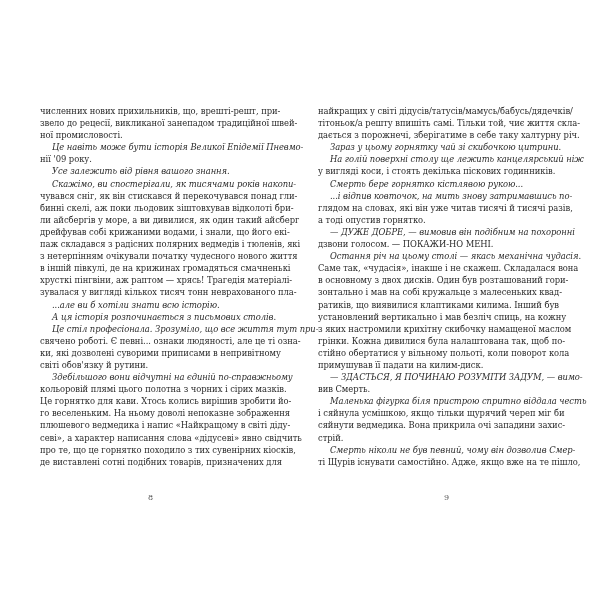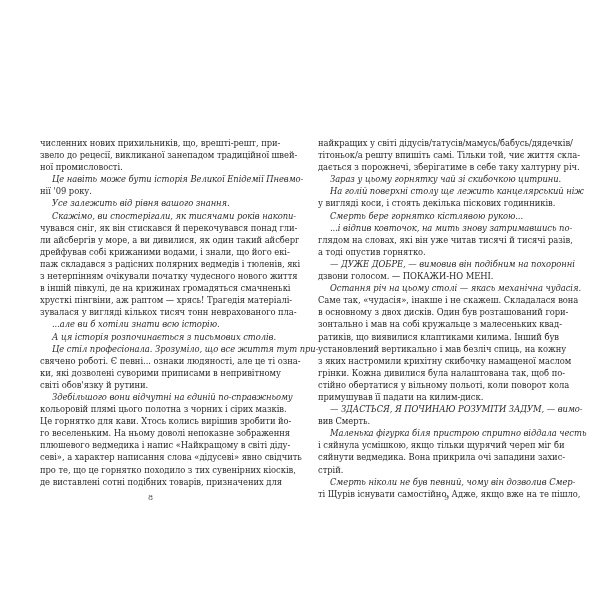--- a/index.html
+++ b/index.html
@@ -1,18 +1,18 @@
 <!DOCTYPE html>
 <html><head>
 <meta charset="utf-8">
 <style>
   html, body { margin: 0; padding: 0; background: #ffffff; }
   body { width: 600px; height: 600px; position: relative; overflow: hidden;
          font-family: "DejaVu Serif", "Liberation Serif", serif; color: #2a2a2a; }
-  .page { position: absolute; top: 105px; width: 230px; margin-top: 32px; }
+  .page { position: absolute; top: 105px; width: 230px; }
   .page.left { left: 40px; }
   .page.right { left: 318px; }
   .line { font-size: 8.4px; line-height: 12.1px; text-align: justify; text-align-last: justify;
           white-space: nowrap; letter-spacing: -0.05px; height: 12.1px; }
   .line.last { text-align-last: left; }
   .line.indent { text-indent: 12px; font-style: italic; }
   .folio { position: absolute; font-size: 8px; color: #555; top: 493px; }
   .folio.left { left: 148px; }
   .folio.right { left: 444px; }
 </style>
@@ -21,20 +21,21 @@
 
 <div class="page left" id="leftPage">
     <div class="line ">численних нових прихильників, що, врешті-решт, при-</div>
     <div class="line ">звело до рецесії, викликаної занепадом традиційної швей-</div>
     <div class="line last">ної промисловості.</div>
     <div class="line indent">Це навіть може бути історія Великої Епідемії Пневмо-</div>
     <div class="line last">нії '09 року.</div>
     <div class="line indent last">Усе залежить від рівня вашого знання.</div>
     <div class="line indent">Скажімо, ви спостерігали, як тисячами років накопи-</div>
     <div class="line ">чувався сніг, як він стискався й перекочувався понад гли-</div>
+    <div class="line ">бинні скелі, аж поки льодовик зіштовхував відколоті бри-</div>
     <div class="line ">ли айсбергів у море, а ви дивилися, як один такий айсберг</div>
     <div class="line ">дрейфував собі крижаними водами, і знали, що його екі-</div>
     <div class="line ">паж складався з радісних полярних ведмедів і тюленів, які</div>
     <div class="line ">з нетерпінням очікували початку чудесного нового життя</div>
     <div class="line ">в іншій півкулі, де на крижинах громадяться смачненькі</div>
     <div class="line ">хрусткі пінгвіни, аж раптом — хрясь! Трагедія матеріалі-</div>
     <div class="line ">зувалася у вигляді кількох тисяч тонн неврахованого пла-</div>
     <div class="line indent last">...але ви б хотіли знати всю історію.</div>
     <div class="line indent last">А ця історія розпочинається з письмових столів.</div>
     <div class="line indent">Це стіл професіонала. Зрозуміло, що все життя тут при-</div>

